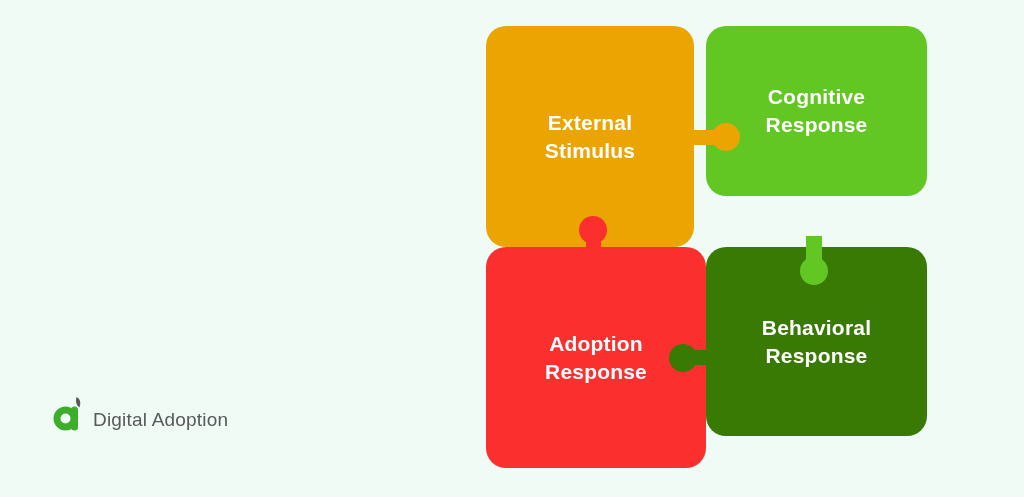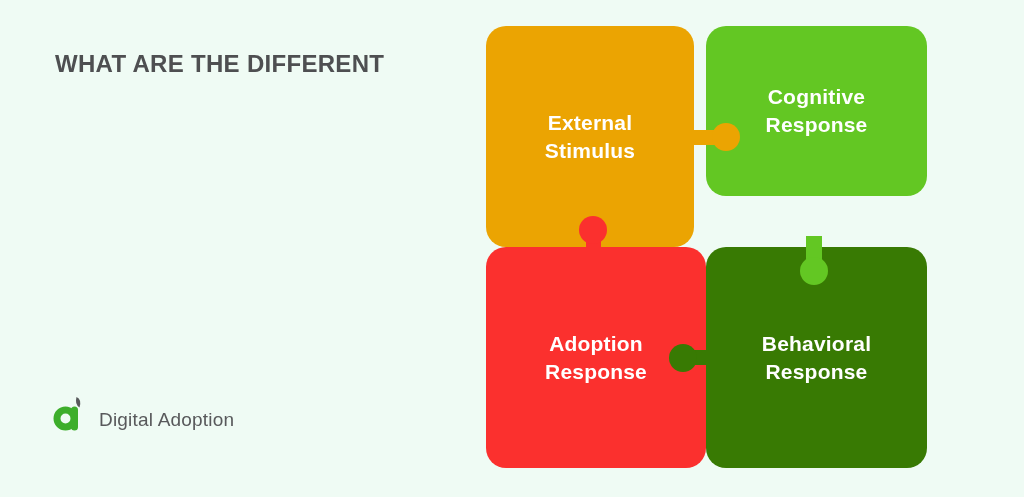--- a/index.html
+++ b/index.html
@@ -27,21 +27,21 @@
     text-transform: uppercase;
   }
 
   
   .logo {
     position: absolute;
     left: 53px;
     top: 396px;
     display: flex;
     align-items: center;
-    gap: 14px;
+    gap: 8px;
   }
   .logo-text {
     color: #58595B;
     font-size: 19px;
     font-weight: 500;
     letter-spacing: 0.2px;
     padding-top: 8px;
   }
 
   
@@ -65,21 +65,21 @@
     font-size: 21px;
     font-weight: bold;
     line-height: 28px;
     text-align: center;
     white-space: pre-line;
     letter-spacing: 0.2px;
   }
   .piece-tl { left: 0;     top: 0;     width: 208px; height: 221px; }
   .piece-tr { left: 220px; top: 0;     width: 221px; height: 170px; }
   .piece-bl { left: 0;     top: 221px; width: 220px; height: 221px; }
-  .piece-br { left: 220px; top: 221px; width: 221px; height: 221px; }
+  .piece-br { left: 220px; top: 221px; width: 221px; height: 189px; }
 
   .knob-circle {
     position: absolute;
     width: 28px;
     height: 28px;
     border-radius: 50%;
     z-index: 2;
   }
   .knob-stem {
     position: absolute;
@@ -97,21 +97,20 @@
   
   .knob-dgreen-circle { left: 183px; top: 318px; }
   .knob-dgreen-stem   { left: 197px; top: 324px; width: 34px; height: 15px; }
 </style>
 </head>
 <body>
 
 <div class="canvas" style="background-color: rgb(239, 251, 244);">
 
   <div class="title" style="color: rgb(78, 79, 81);">
-    <div>WHAT ARE THE DIFFERENT</div>
   </div>
 
   <div class="puzzle">
 
     <div class="piece piece-tl" style="background-color: rgb(235, 164, 2);">
       <div class="piece-label">External
 Stimulus</div>
     </div>
 
     <div class="piece piece-tr" style="background-color: rgb(99, 199, 35);">

